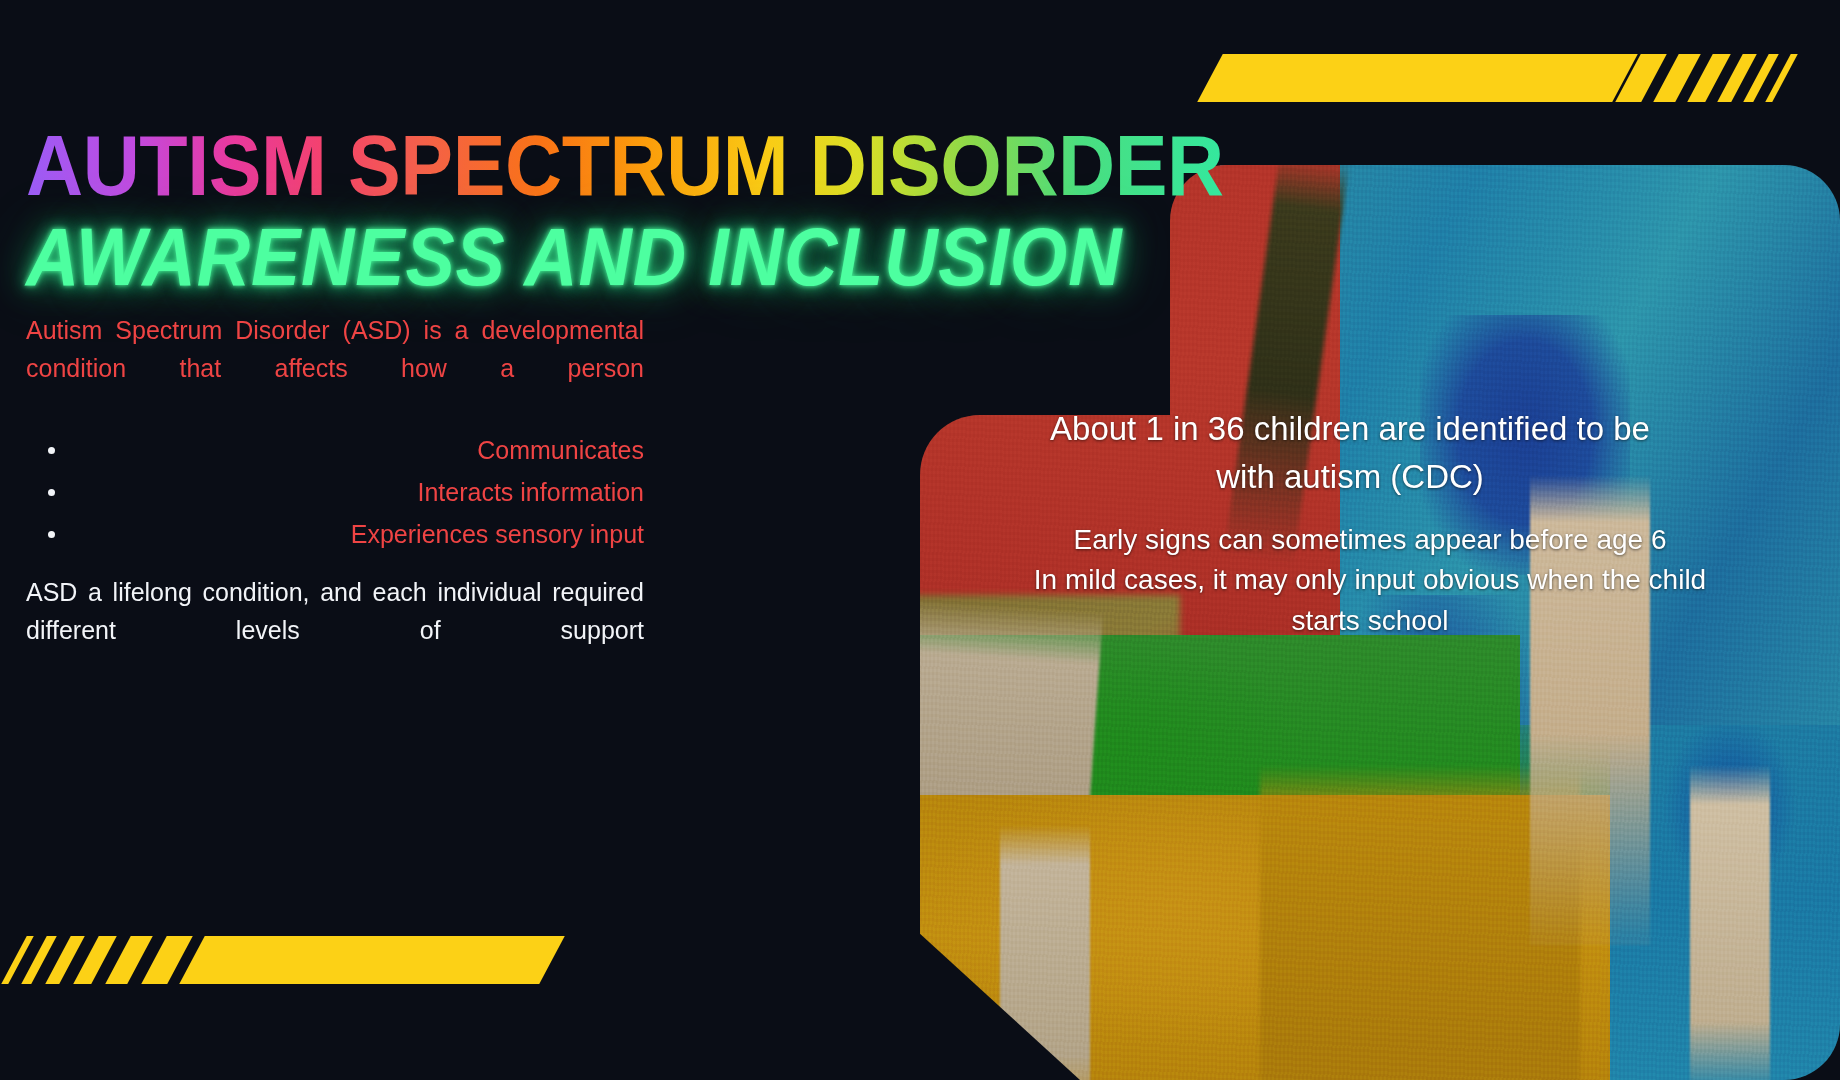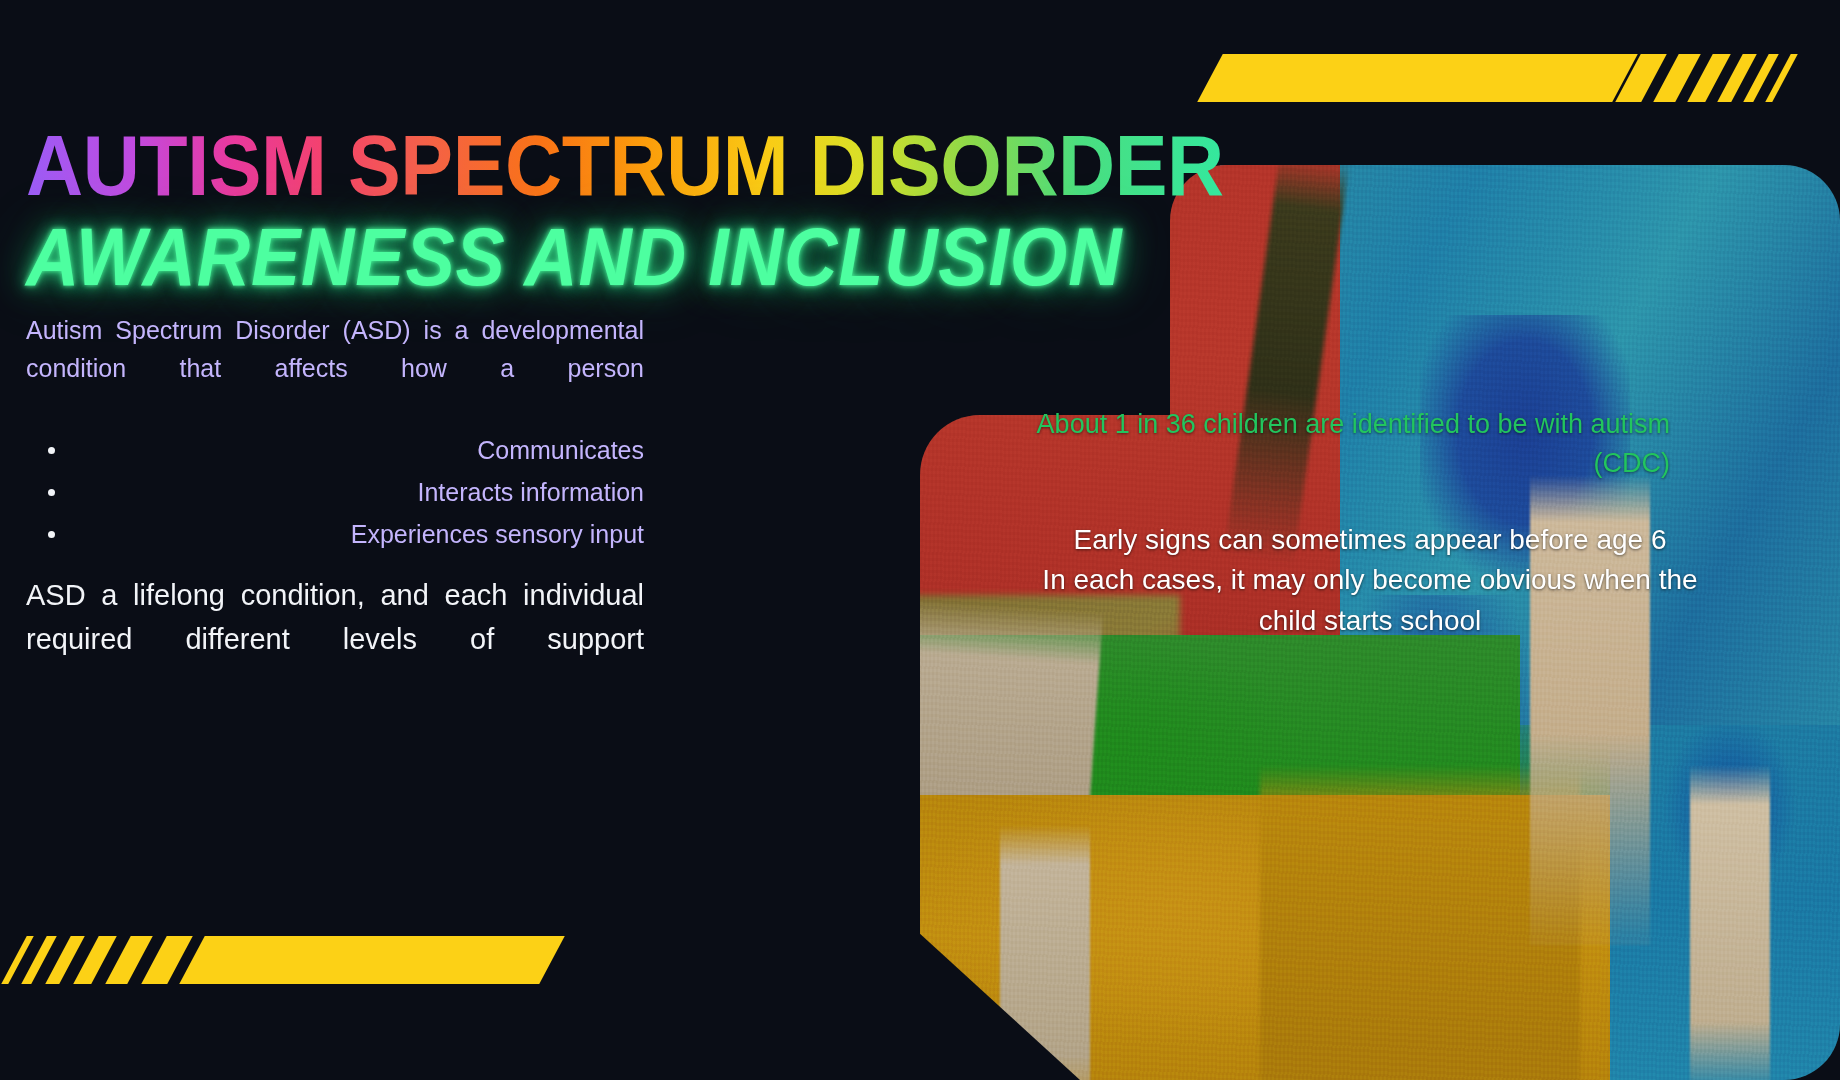--- a/index.html
+++ b/index.html
@@ -207,21 +207,21 @@
       0 0 16px rgba(48,230,140,0.85),
       0 0 34px rgba(32,210,120,0.6),
       0 0 62px rgba(24,190,110,0.45);
   }
 
   
   #left-copy {
     position:absolute;
     left:26px; top:312px;
     width:618px;
-    color:#c4b5fd;
+    color:#ef4444;
     font-size:25px;
     line-height:1.50;
     font-stretch:condensed;
   }
   #left-copy .para-justify { text-align:justify; text-justify:inter-word; }
   #left-copy .para-justify::after { content:""; display:inline-block; width:100%; }
   #left-copy ul {
     list-style:none;
     margin:6px 0 0 0;
     padding:0;
@@ -240,36 +240,36 @@
     left:22px; top:16px;
     width:7px; height:7px;
     border-radius:50%;
     background:#f2f4f8;
   }
   #para-2 {
     position:absolute;
     left:26px; top:574px;
     width:618px;
     color:#f2f4f8;
-    font-size:29px;
+    font-size:25px;
     line-height:1.50;
     font-stretch:condensed;
     text-align:justify;
     text-justify:inter-word;
   }
   #para-2::after { content:""; display:inline-block; width:100%; }
 
   
   #stat-block {
     position:absolute;
     left:1030px; top:405px;
     width:640px;
-    text-align:right;
-    color:#22c55e;
-    font-size:27px;
+    text-align:center;
+    color:#ffffff;
+    font-size:33px;
     line-height:1.46;
     font-stretch:condensed;
     text-shadow:0 1px 3px rgba(0,0,0,0.55);
   }
   #signs-block {
     position:absolute;
     left:1010px; top:520px;
     width:720px;
     text-align:center;
     color:#ffffff;
@@ -349,16 +349,16 @@
       <li>Communicates</li>
       <li>Interacts information</li>
       <li>Experiences sensory input</li>
     </ul>
   </div>
   <p id="para-2">ASD a lifelong condition, and each individual required different levels of support</p>
 
   <div id="stat-block">About 1 in 36 children are identified to be with autism (CDC)</div>
   <div id="signs-block">
     <span class="line">Early signs can sometimes appear before age 6</span>
-    <span class="line">In each cases, it may only become obvious when the child starts school</span>
+    <span class="line">In mild cases, it may only input obvious when the child starts school</span>
   </div>
 
 </div>
 
 </body></html>

